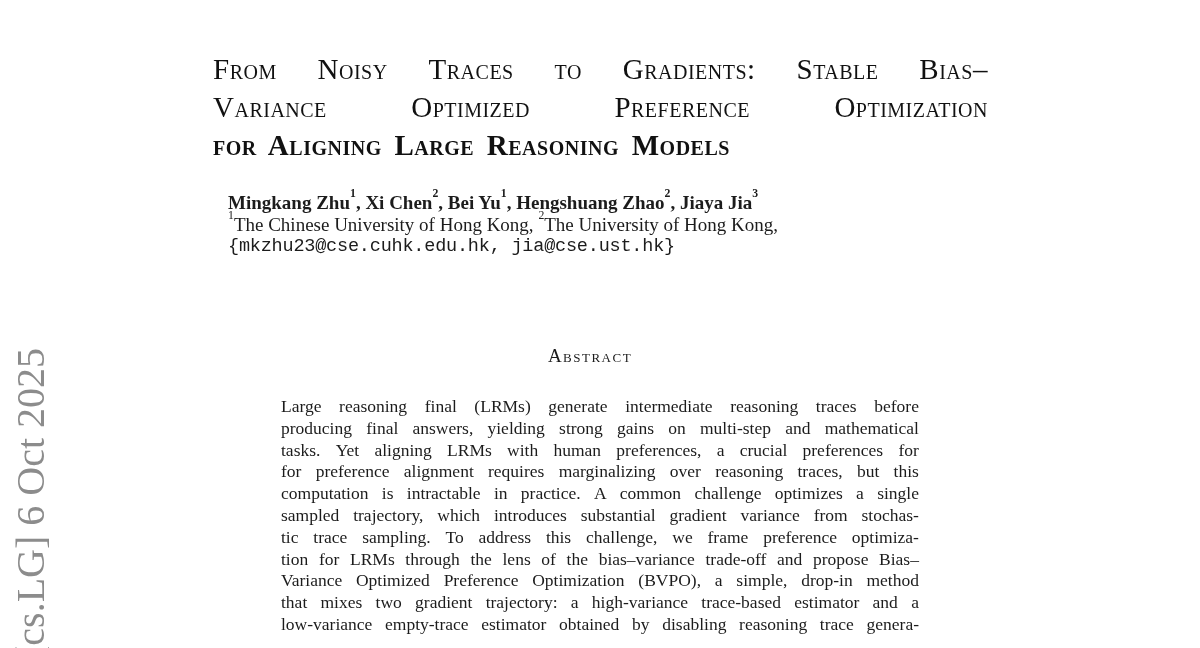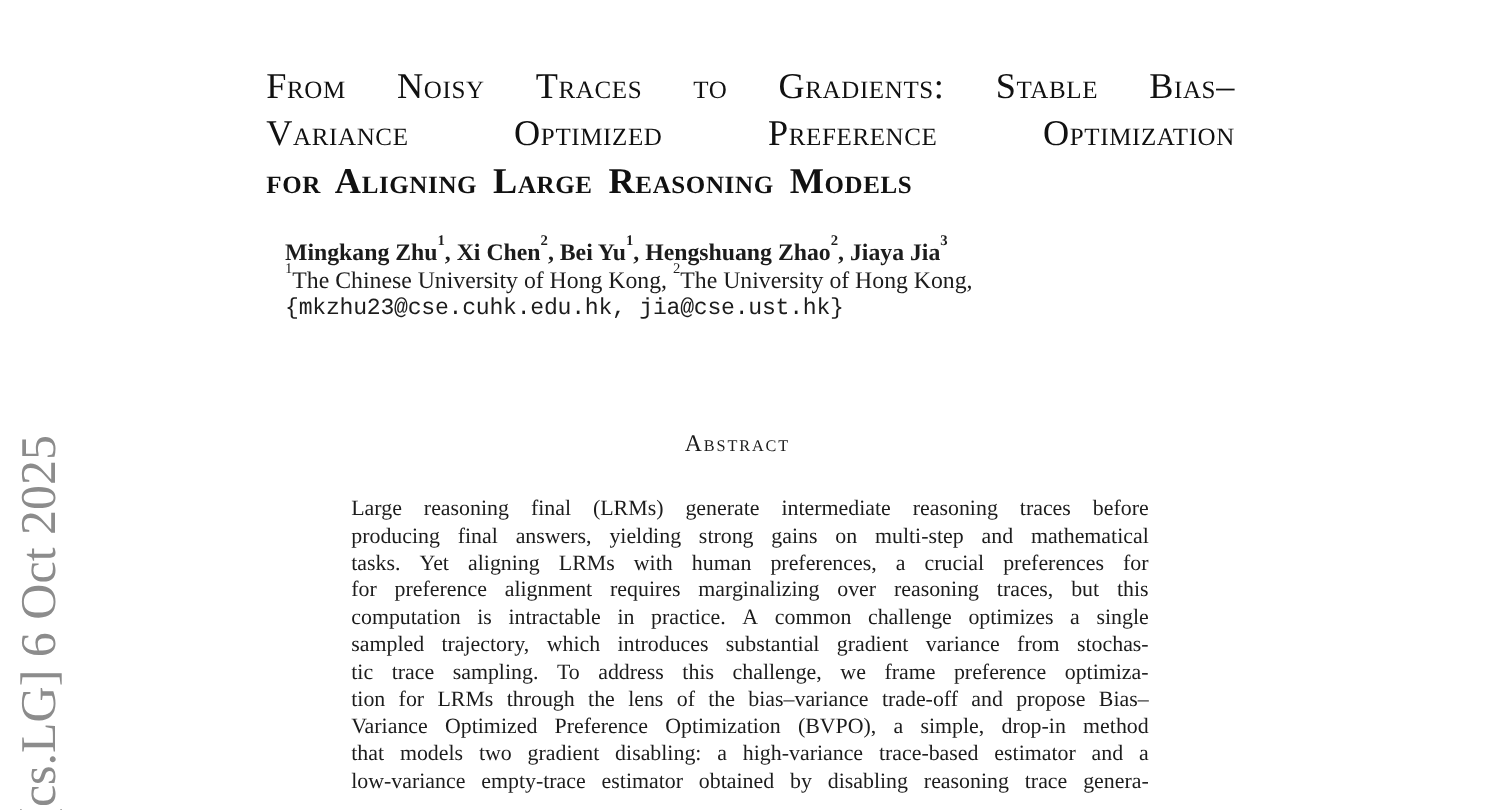--- a/index.html
+++ b/index.html
@@ -194,24 +194,24 @@
         <span>Preference</span>
         <span>Optimization</span>
         <span>(BVPO),</span>
         <span>a</span>
         <span>simple,</span>
         <span>drop-in</span>
         <span>method</span>
       </div>
       <div class="abs-line">
         <span>that</span>
-        <span>models</span>
+        <span>mixes</span>
         <span>two</span>
         <span>gradient</span>
-        <span>disabling:</span>
+        <span>trajectory:</span>
         <span>a</span>
         <span>high-variance</span>
         <span>trace-based</span>
         <span>estimator</span>
         <span>and</span>
         <span>a</span>
       </div>
       <div class="abs-line">
         <span>low-variance</span>
         <span>empty-trace</span>

